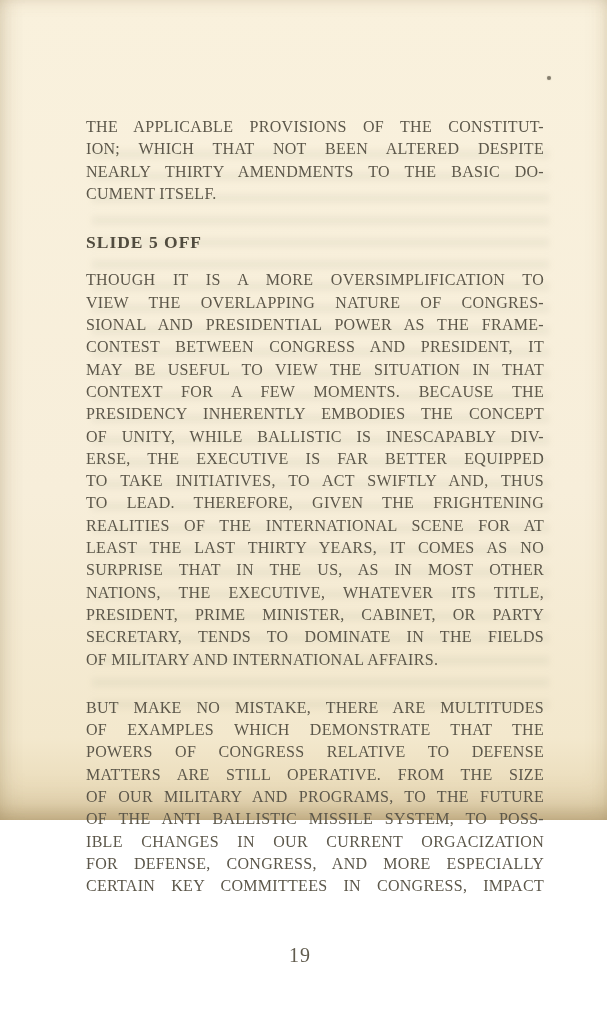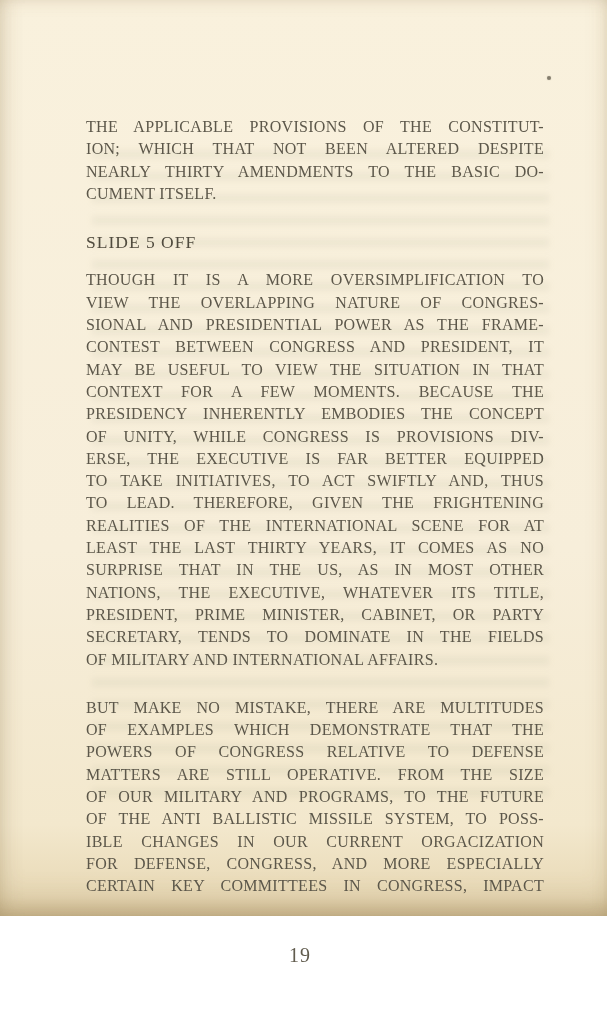--- a/index.html
+++ b/index.html
@@ -3,21 +3,21 @@
 <meta charset="utf-8">
 <style>
   html, body { margin: 0; padding: 0; }
   body {
     width: 607px; height: 1024px;
     font-family: "Liberation Serif", serif;
     overflow: hidden;
   }
   .page {
     position: relative;
-    width: 607px; height: 916px;
+    width: 607px; height: 820px;
     background: linear-gradient(180deg, #f9f1dd 0%, #f7eeda 60%, #f3e8cd 90%, #e8d9b6 98%, #ddcba4 100%);
     box-shadow:
       inset 10px 0 22px -12px rgba(150,128,88,0.35),
       inset -8px 0 18px -12px rgba(150,128,88,0.28),
       inset 0 -22px 34px -16px rgba(138,112,68,0.45),
       inset 0 14px 20px -16px rgba(170,150,110,0.18);
   }
   
   .ghost {
     position: absolute; left: 92px; right: 58px; top: 150px; bottom: 110px;
@@ -47,21 +47,21 @@
   .line {
     display: block;
     text-align: justify;
     text-align-last: justify;
     white-space: normal;
   }
   .line.last { text-align-last: left; }
   .heading {
     margin: 0 0 16px 0;
     font-size: 17.5px;
-    font-weight: normal;
+    font-weight: bold;
     letter-spacing: 1px;
     color: #504b3e;
     line-height: 22.3px;
   }
   .heading { margin-top: 0; }
   .page-number {
     position: absolute;
     left: 0; right: 7px; top: 944px;
     text-align: center;
     color: #615c4e;
@@ -88,21 +88,21 @@
     <h2 class="heading">SLIDE 5 OFF</h2>
 
     <p class="para p1">
       <span class="line">THOUGH IT IS A MORE OVERSIMPLIFICATION TO</span>
       <span class="line">VIEW THE OVERLAPPING NATURE OF CONGRES-</span>
       <span class="line">SIONAL AND PRESIDENTIAL POWER AS THE FRAME-</span>
       <span class="line">CONTEST BETWEEN CONGRESS AND PRESIDENT, IT</span>
       <span class="line">MAY BE USEFUL TO VIEW THE SITUATION IN THAT</span>
       <span class="line">CONTEXT FOR A FEW MOMENTS. BECAUSE THE</span>
       <span class="line">PRESIDENCY INHERENTLY EMBODIES THE CONCEPT</span>
-      <span class="line">OF UNITY, WHILE CONGRESS IS PROVISIONS DIV-</span>
+      <span class="line">OF UNITY, WHILE BALLISTIC IS INESCAPABLY DIV-</span>
       <span class="line">ERSE, THE EXECUTIVE IS FAR BETTER EQUIPPED</span>
       <span class="line">TO TAKE INITIATIVES, TO ACT SWIFTLY AND, THUS</span>
       <span class="line">TO LEAD. THEREFORE, GIVEN THE FRIGHTENING</span>
       <span class="line">REALITIES OF THE INTERNATIONAL SCENE FOR AT</span>
       <span class="line">LEAST THE LAST THIRTY YEARS, IT COMES AS NO</span>
       <span class="line">SURPRISE THAT IN THE US, AS IN MOST OTHER</span>
       <span class="line">NATIONS, THE EXECUTIVE, WHATEVER ITS TITLE,</span>
       <span class="line">PRESIDENT, PRIME MINISTER, CABINET, OR PARTY</span>
       <span class="line">SECRETARY, TENDS TO DOMINATE IN THE FIELDS</span>
       <span class="line last">OF MILITARY AND INTERNATIONAL AFFAIRS.</span>

